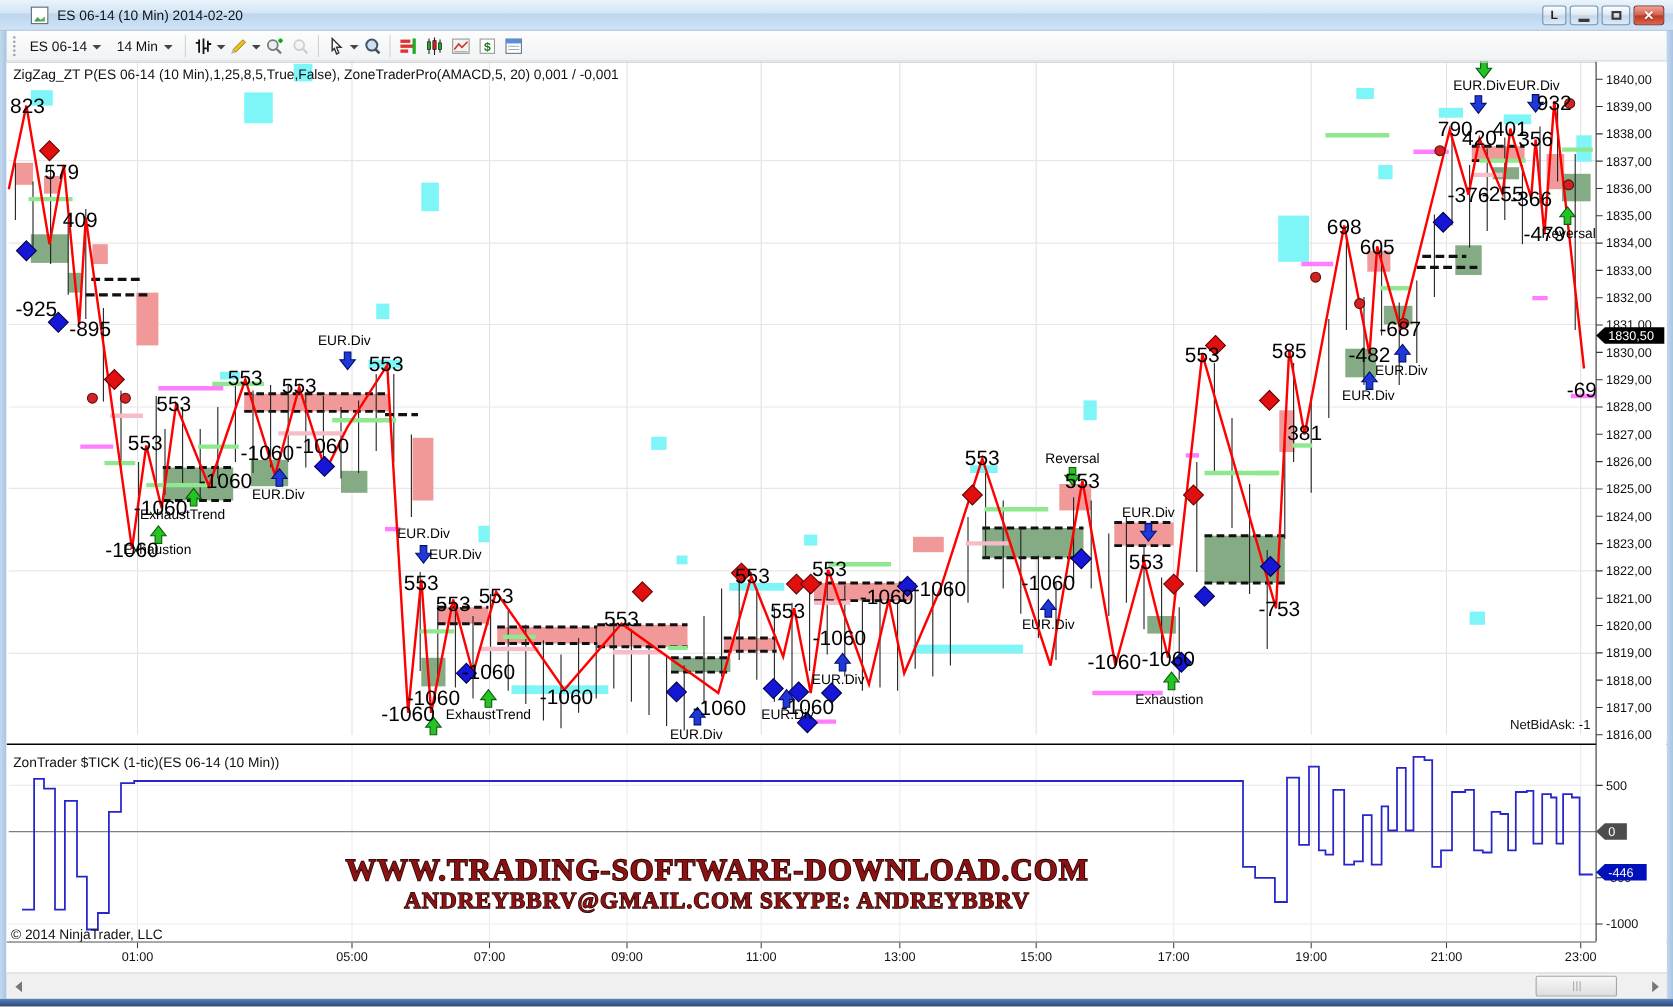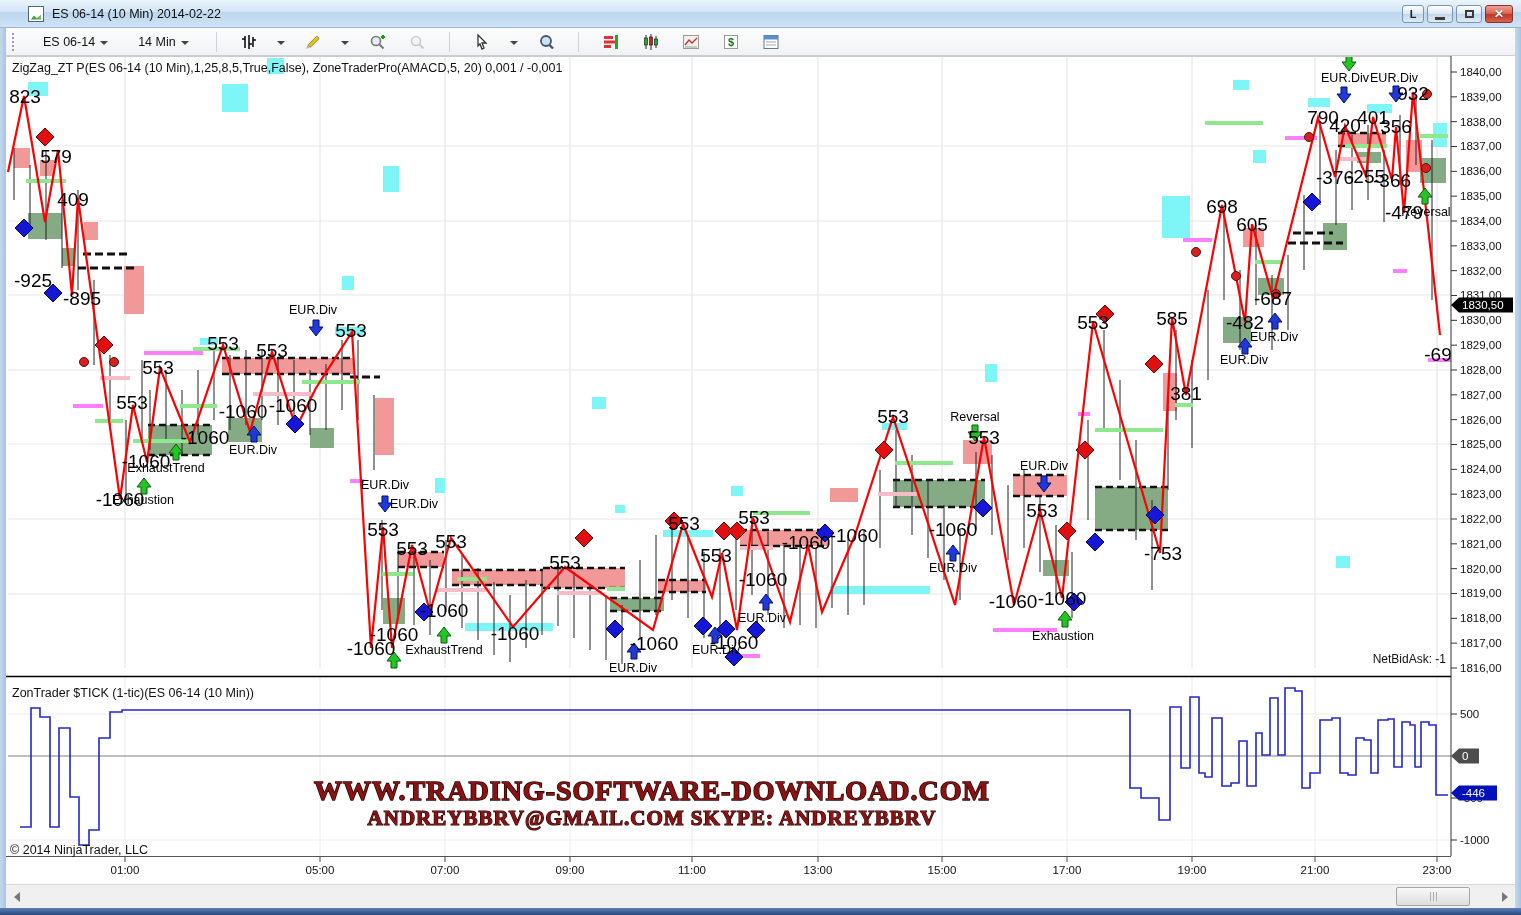--- a/index.html
+++ b/index.html
@@ -17,21 +17,21 @@
   .win-controls{position:absolute;right:8px;top:5px;display:flex;gap:3px;}
   .win-btn{width:26px;height:18px;border:1px solid #7c94ac;border-radius:3px;
     background:linear-gradient(#fefefe,#dbe7f3 50%,#c3d6ea 51%,#dcebf8);display:flex;align-items:center;justify-content:center;font-size:11px;color:#222;}
   .win-btn.l{width:22px;font-weight:bold;}
   .glyph-min{width:10px;height:3px;background:#3a3a3a;margin-top:8px;}
   .glyph-max{width:9px;height:8px;border:2px solid #3a3a3a;}
   .win-btn.close{width:28px;background:linear-gradient(#f0a193,#d35f4c 50%,#bc3723 51%,#d8654f);border-color:#8c3226;}
   .glyph-x{color:#fff;font-weight:bold;font-size:12px;text-shadow:0 1px 1px #7a2013;}
   .toolbar{position:absolute;left:6px;top:28px;width:1509px;height:28px;
     background:linear-gradient(#fdfdfd,#f0f2f4);border-bottom:1px solid #c9cdd1;
-    display:flex;align-items:center;gap:16px;padding-left:6px;}
+    display:flex;align-items:center;gap:0;padding-left:6px;}
   .grip{width:4px;height:18px;border-left:2px dotted #9aa0a6;margin-right:4px;}
   .tb-combo{display:flex;align-items:center;gap:5px;padding:2px 6px;font-size:12.5px;color:#111;border:1px solid transparent;}
   .caret{width:0;height:0;border-left:4px solid transparent;border-right:4px solid transparent;border-top:4px solid #444;margin-top:2px;}
   .tb-sep{width:1px;height:20px;background:#cfd3d7;margin:0 4px;}
   .tb-btn{width:24px;height:24px;display:flex;align-items:center;justify-content:center;border:1px solid transparent;border-radius:2px;}
   .tb-btn svg{display:block;}
   .edge-left,.edge-right{position:absolute;top:28px;width:6px;height:880px;background:linear-gradient(90deg,#c3d8ee,#a9c4e0);}
   .edge-left{left:0;}
   .edge-right{right:0;}
   .client{position:absolute;left:6px;top:56px;width:1509px;height:828px;background:#fff;}
@@ -50,21 +50,21 @@
     fill:#8b1212;stroke:#240000;stroke-width:1.4px;paint-order:stroke;}
   .wm2{font-family:"Liberation Serif",serif;font-weight:bold;font-size:21px;letter-spacing:1px;
     fill:#8b1212;stroke:#240000;stroke-width:1.2px;paint-order:stroke;}
 </style>
 </head>
 <body>
 
 <div class="window">
   <div class="titlebar">
     <div class="title-icon"></div>
-    <div class="title-text">ES 06-14 (10 Min)  2014-02-22</div>
+    <div class="title-text">ES 06-14 (10 Min)  2014-02-20</div>
     <div class="win-controls">
       <div class="win-btn l">L</div>
       <div class="win-btn">
           <span class="glyph-min"></span>
         </div>
       <div class="win-btn">
           <span class="glyph-max"></span>
         </div>
       <div class="win-btn close">
           <span class="glyph-x">✕</span>

